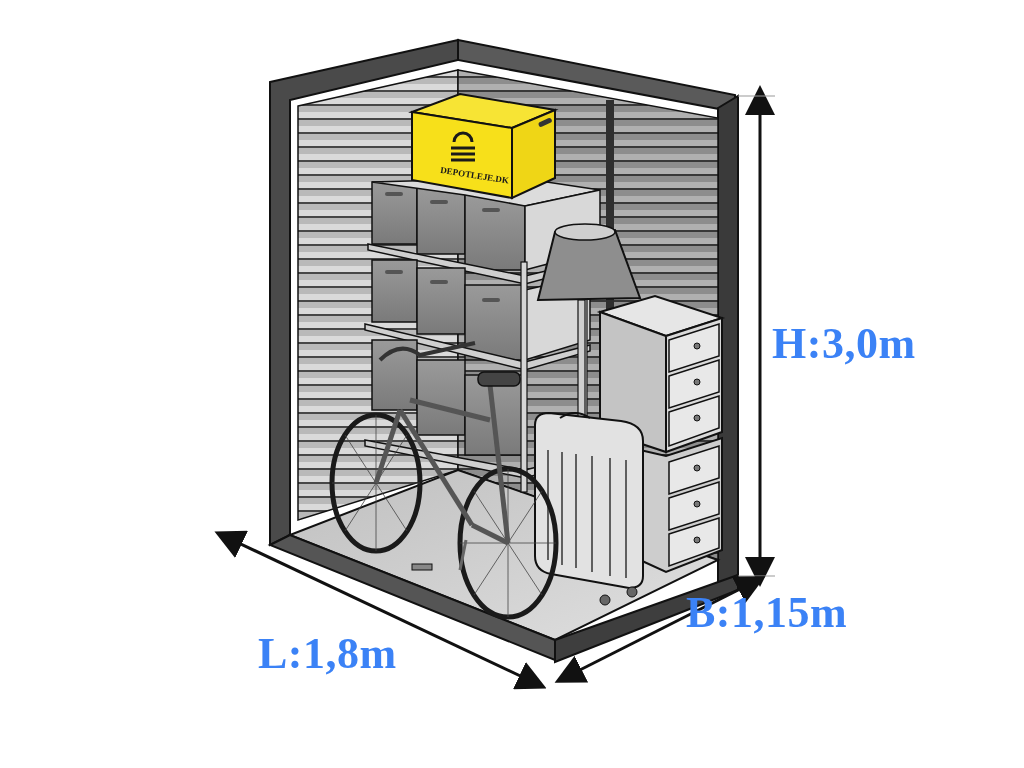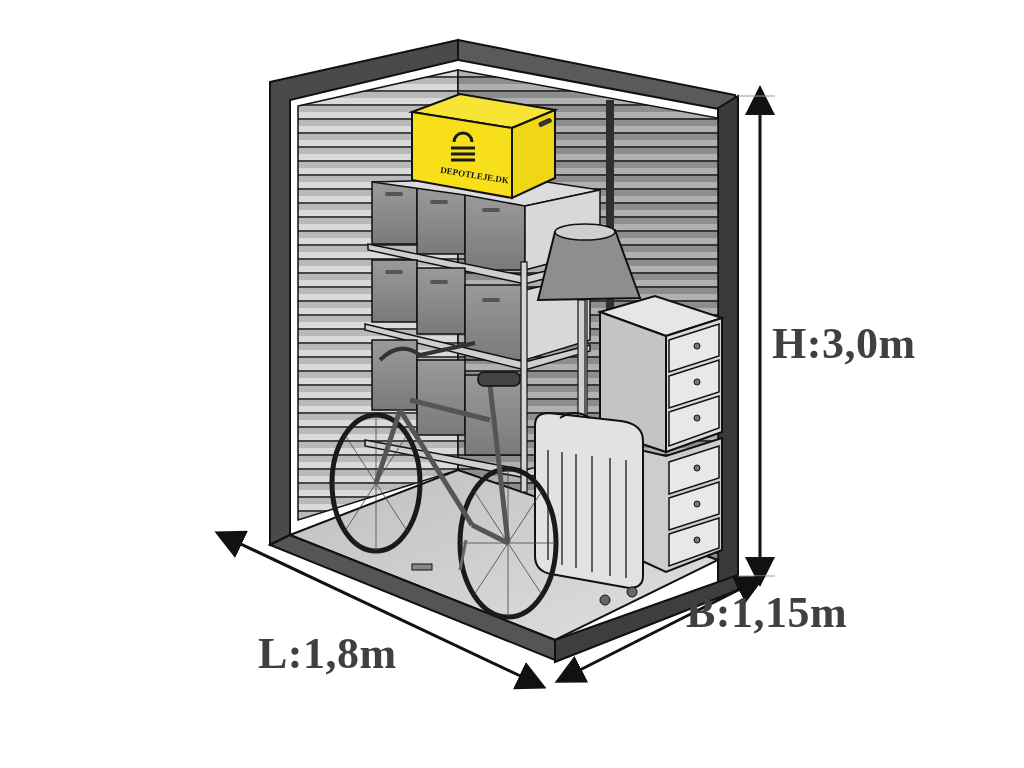--- a/index.html
+++ b/index.html
@@ -1,20 +1,20 @@
 <!DOCTYPE html>
 <html><head>
 <meta charset="utf-8">
 <style>
   html, body { margin:0; padding:0; background:#ffffff; }
   body { width:1024px; height:768px; position:relative; overflow:hidden;
          font-family:"Liberation Serif", "DejaVu Serif", serif; }
   #scene { position:absolute; left:0; top:0; width:1024px; height:768px; }
   .dim-label { position:absolute; font-family:"Liberation Serif","DejaVu Serif",serif;
-               font-weight:bold; color:#404040; font-size:44px; line-height:1; letter-spacing:0.5px; white-space:nowrap; }
+               font-weight:bold; color:#3b82f6; font-size:44px; line-height:1; letter-spacing:0.5px; white-space:nowrap; }
   #label-h { left:772px; top:322px; }
   #label-l { left:258px; top:632px;text-align:right; }
   #label-b { left:686px; top:591px; }
   .brand { font-family:"Liberation Serif","DejaVu Serif",serif; font-weight:bold; font-size:9px; fill:#1a1a1a; }
 </style>
 </head>
 <body>
 
 <svg id="scene" viewBox="0 0 1024 768" xmlns="http://www.w3.org/2000/svg">
   <defs>

